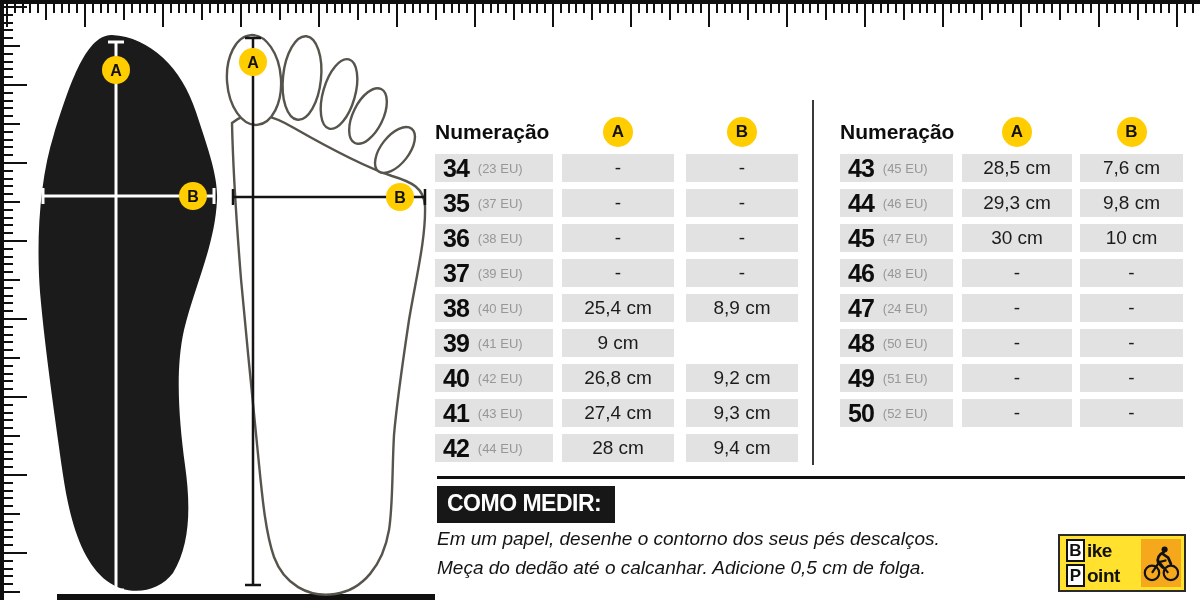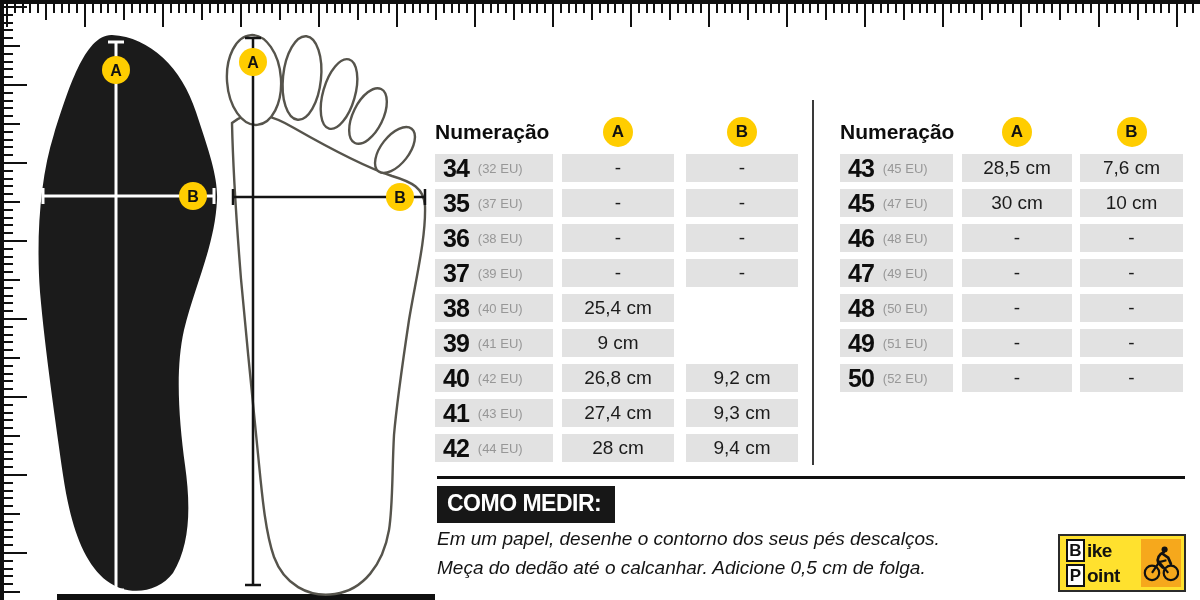--- a/index.html
+++ b/index.html
@@ -362,21 +362,21 @@
           <div class="badge">A</div>
         </div>
       <div class="colhead colhead-b">
           <div class="badge">B</div>
         </div>
     </div>
     <div>
         <div class="row">
     <div class="cell size-cell">
       <span class="size-num">34</span>
-      <span class="size-eu">(32 EU)</span>
+      <span class="size-eu">(23 EU)</span>
     </div>
     <div class="cell val-cell val-a">-</div>
     <div class="cell val-cell val-b">-</div>
   </div>
         <div class="row">
     <div class="cell size-cell">
       <span class="size-num">35</span>
       <span class="size-eu">(37 EU)</span>
     </div>
     <div class="cell val-cell val-a">-</div>
@@ -397,20 +397,21 @@
     </div>
     <div class="cell val-cell val-a">-</div>
     <div class="cell val-cell val-b">-</div>
   </div>
         <div class="row">
     <div class="cell size-cell">
       <span class="size-num">38</span>
       <span class="size-eu">(40 EU)</span>
     </div>
     <div class="cell val-cell val-a">25,4 cm</div>
+    <div class="cell val-cell val-b">8,9 cm</div>
   </div>
         <div class="row">
     <div class="cell size-cell">
       <span class="size-num">39</span>
       <span class="size-eu">(41 EU)</span>
     </div>
     <div class="cell val-cell val-b">9 cm</div>
   </div>
         <div class="row">
     <div class="cell size-cell">
@@ -455,38 +456,46 @@
         <div class="row">
     <div class="cell size-cell">
       <span class="size-num">43</span>
       <span class="size-eu">(45 EU)</span>
     </div>
     <div class="cell val-cell val-a">28,5 cm</div>
     <div class="cell val-cell val-b">7,6 cm</div>
   </div>
         <div class="row">
     <div class="cell size-cell">
+      <span class="size-num">44</span>
+      <span class="size-eu">(46 EU)</span>
+    </div>
+    <div class="cell val-cell val-a">29,3 cm</div>
+    <div class="cell val-cell val-b">9,8 cm</div>
+  </div>
+        <div class="row">
+    <div class="cell size-cell">
       <span class="size-num">45</span>
       <span class="size-eu">(47 EU)</span>
     </div>
     <div class="cell val-cell val-a">30 cm</div>
     <div class="cell val-cell val-b">10 cm</div>
   </div>
         <div class="row">
     <div class="cell size-cell">
       <span class="size-num">46</span>
       <span class="size-eu">(48 EU)</span>
     </div>
     <div class="cell val-cell val-a">-</div>
     <div class="cell val-cell val-b">-</div>
   </div>
         <div class="row">
     <div class="cell size-cell">
       <span class="size-num">47</span>
-      <span class="size-eu">(49 EU)</span>
+      <span class="size-eu">(24 EU)</span>
     </div>
     <div class="cell val-cell val-a">-</div>
     <div class="cell val-cell val-b">-</div>
   </div>
         <div class="row">
     <div class="cell size-cell">
       <span class="size-num">48</span>
       <span class="size-eu">(50 EU)</span>
     </div>
     <div class="cell val-cell val-a">-</div>

